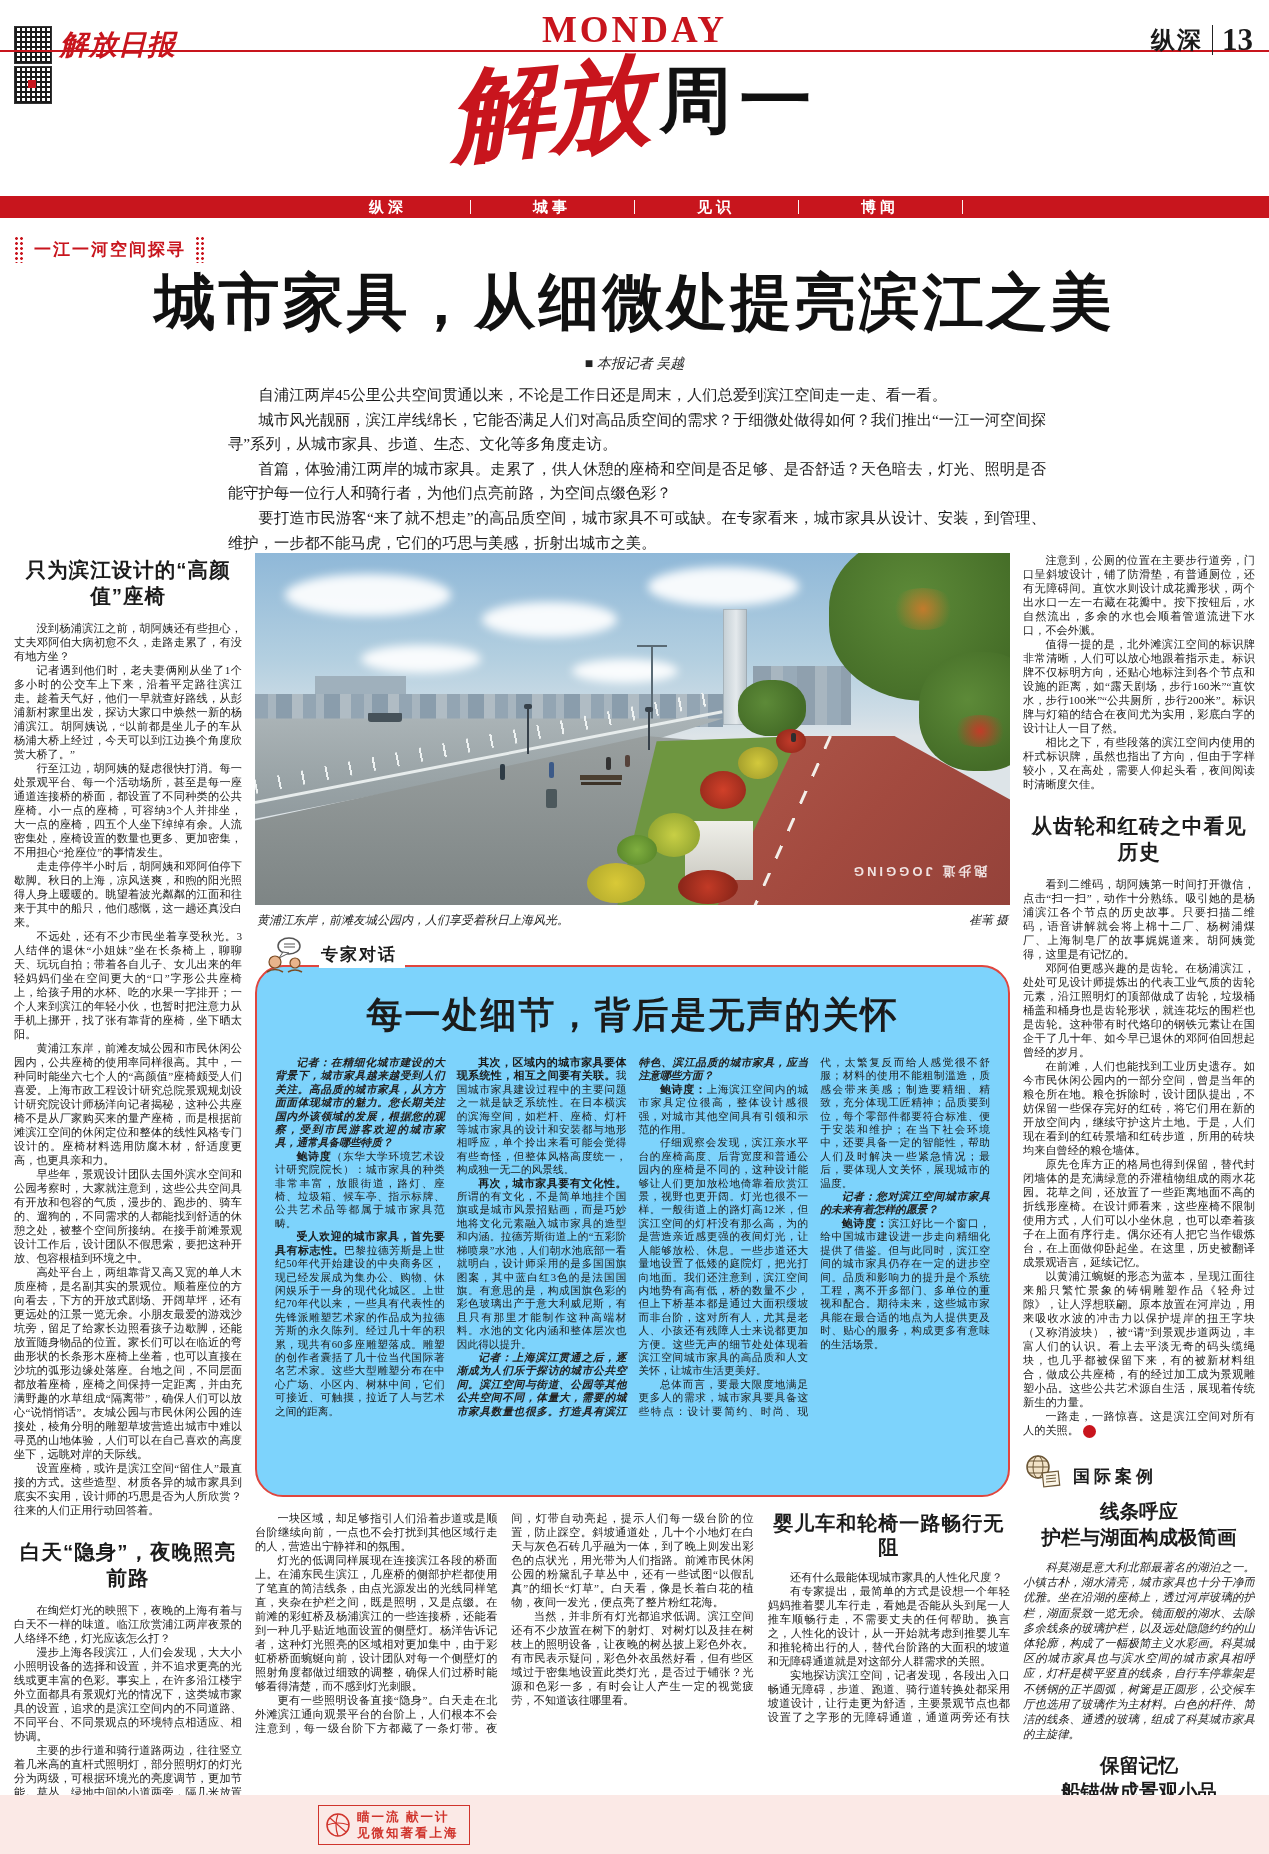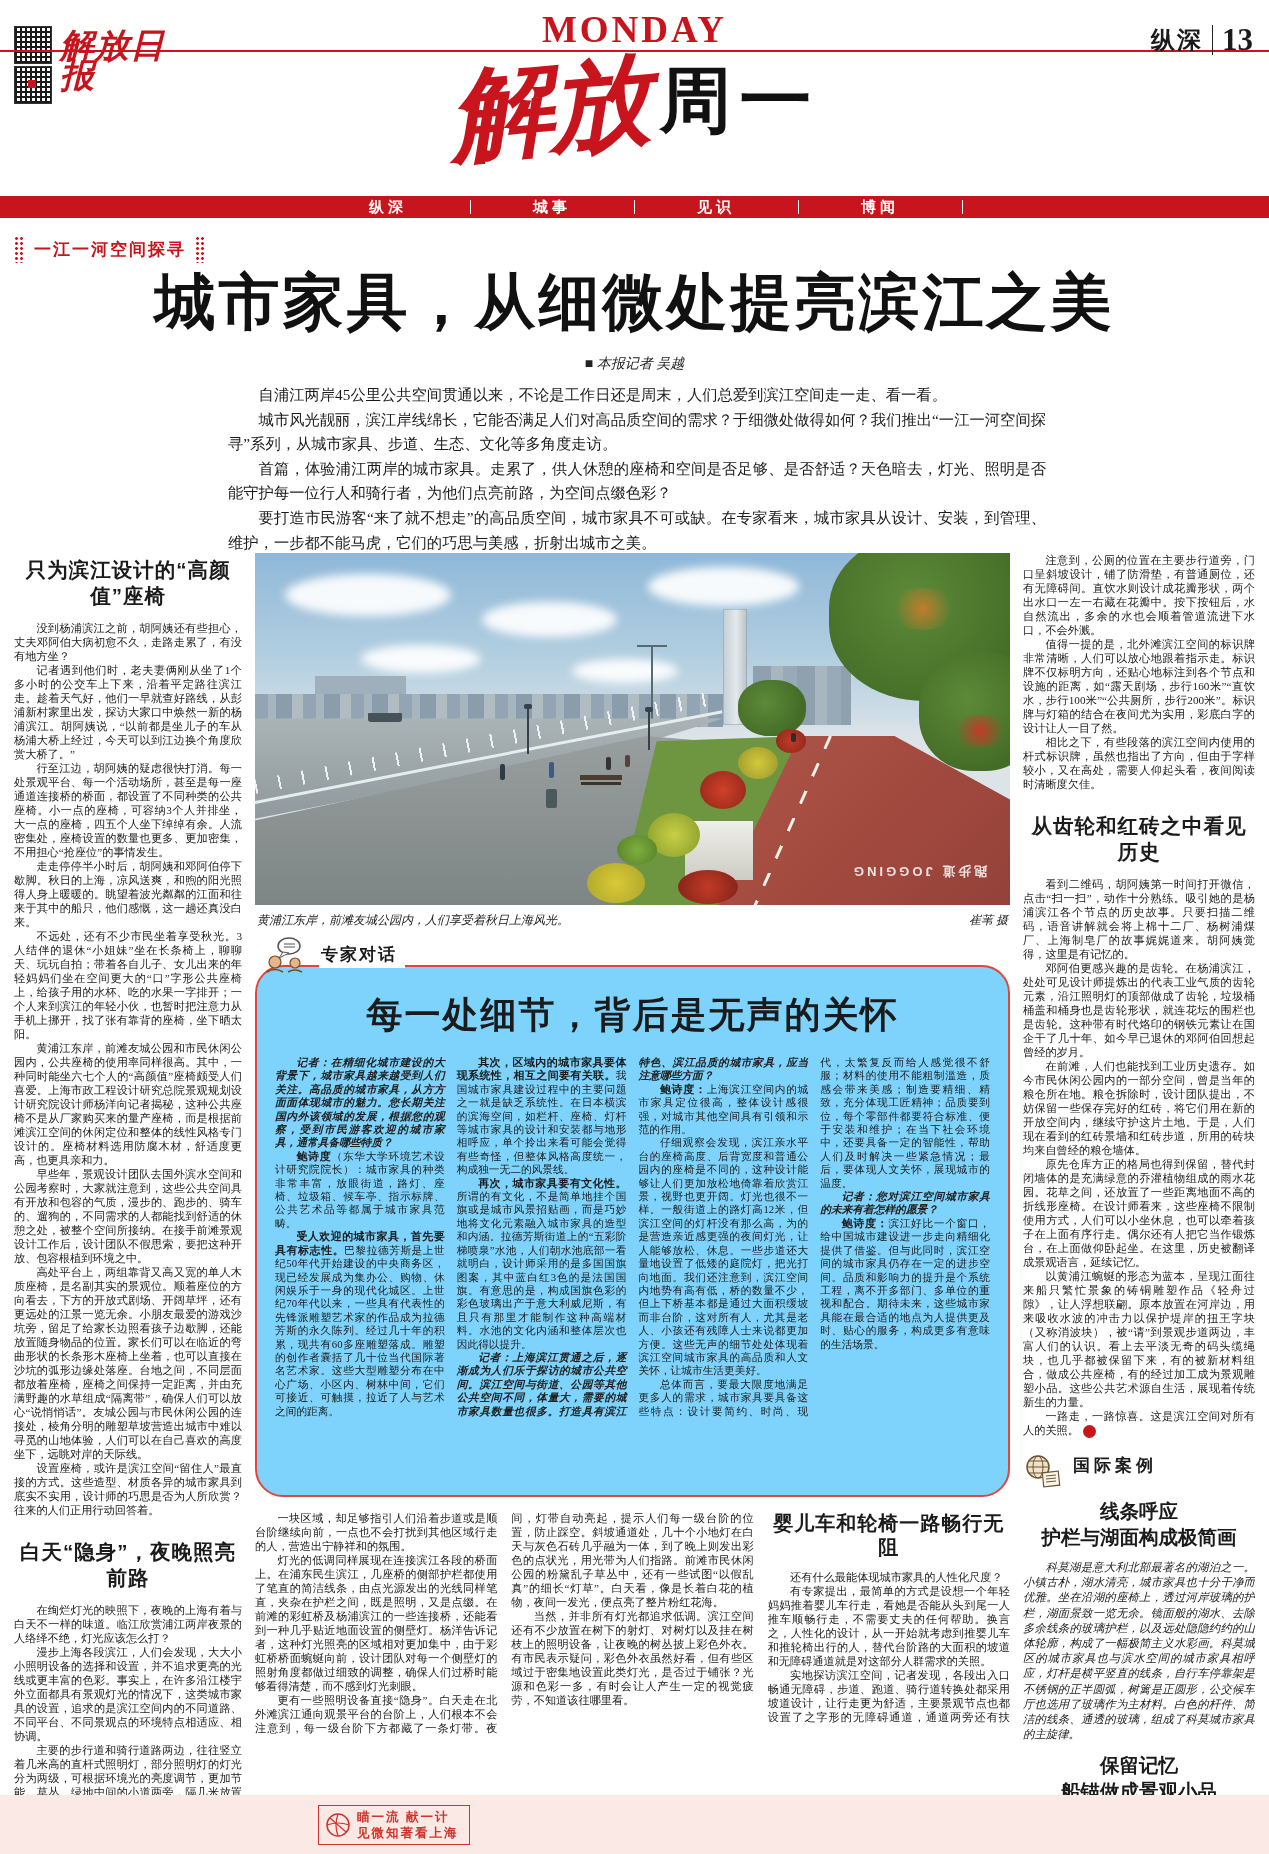--- a/index.html
+++ b/index.html
@@ -7,21 +7,21 @@
        font-family:"Liberation Serif","DejaVu Serif",serif;overflow:hidden;}
   
   .header{position:absolute;top:0;left:0;width:1269px;height:196px;}
   .qr{position:absolute;left:14px;top:26px;width:36px;height:36px;border:1px solid #333;
       background:
         repeating-linear-gradient(0deg,#1a1a1a 0 2px,transparent 2px 5px),
         repeating-linear-gradient(90deg,#1a1a1a 0 2px,#fff 2px 5px);}
   .qr2{top:66px;}
   .qr2::after{content:"";position:absolute;left:13px;top:13px;width:8px;height:8px;background:#c8151d;}
   .masthead{position:absolute;left:60px;top:30px;width:118px;color:#c8151d;
-      font-family:"DejaVu Serif",serif;font-style:italic;font-weight:bold;font-size:34px;line-height:30px;letter-spacing:1px;}
+      font-family:"DejaVu Serif",serif;font-style:italic;font-weight:bold;font-size:28px;line-height:30px;letter-spacing:1px;}
   .dateline{position:absolute;left:186px;top:28px;font-family:"Liberation Sans",sans-serif;font-size:12.5px;line-height:18px;color:#222;}
   .dateline .d1{font-weight:bold;font-size:13px;}
   .monday{position:absolute;left:0;right:0;top:8px;text-align:center;color:#c8151d;
       font-family:"Liberation Serif",serif;font-weight:bold;font-size:37px;letter-spacing:3px;}
   .redline{position:absolute;left:0;top:50px;width:1269px;height:2px;background:#c8151d;}
   .brand{position:absolute;left:0;right:0;top:52px;text-align:center;white-space:nowrap;}
   .brand .b1{display:inline-block;color:#c8151d;font-family:"DejaVu Serif",serif;font-style:italic;font-weight:bold;
       font-size:102px;line-height:110px;transform:rotate(-5deg);letter-spacing:-4px;}
   .brand .b2{display:inline-block;color:#111;font-family:"Liberation Sans",sans-serif;font-weight:bold;
       font-size:72px;letter-spacing:8px;vertical-align:18px;margin-left:14px;}
@@ -105,21 +105,21 @@
       background:#fff;padding:0 8px 2px 2px;}
   .dlg-box{border:2px solid #e0463e;border-radius:28px;margin-top:-12px;padding:18px 18px 10px;height:532px;
       box-sizing:border-box;overflow:hidden;background:#7dd3fc;}
   .dlg-title{font-family:"Liberation Sans",sans-serif;font-weight:bold;font-size:36px;text-align:center;
       letter-spacing:2px;margin:6px 0 16px;}
   .dlg-cols{column-count:4;column-gap:12px;height:440px;overflow:hidden;}
   .dlg-cols .para{font-size:10.7px;line-height:13.4px;}
   
   .band{margin-top:14px;height:228px;column-count:3;column-gap:14px;overflow:hidden;}
   
-  .intl-label{display:flex;align-items:flex-start;gap:8px;margin:16px 0 10px;}
+  .intl-label{display:flex;align-items:flex-end;gap:8px;margin:16px 0 10px;}
   .intl-label .t{font-family:"Liberation Sans",sans-serif;font-weight:bold;font-size:17px;letter-spacing:4px;}
   .intl-title{font-family:"Liberation Sans",sans-serif;font-weight:bold;font-size:19.5px;line-height:26px;
       text-align:center;white-space:pre-line;margin:10px 0 10px;}
   .kai .para{font-style:italic;font-size:11.4px;line-height:15.2px;}
   
   .footer{position:absolute;top:1795px;left:0;width:1269px;height:59px;background:#fbe9e6;
       display:flex;align-items:center;}
   .badge{margin-left:318px;display:flex;align-items:center;gap:6px;border:1.5px solid #d0342c;
       padding:3px 10px 3px 6px;color:#d0342c;justify-content:center;}
   .badge .lines{font-family:"Liberation Sans",sans-serif;font-weight:bold;font-size:12.5px;line-height:16px;letter-spacing:2px;}

